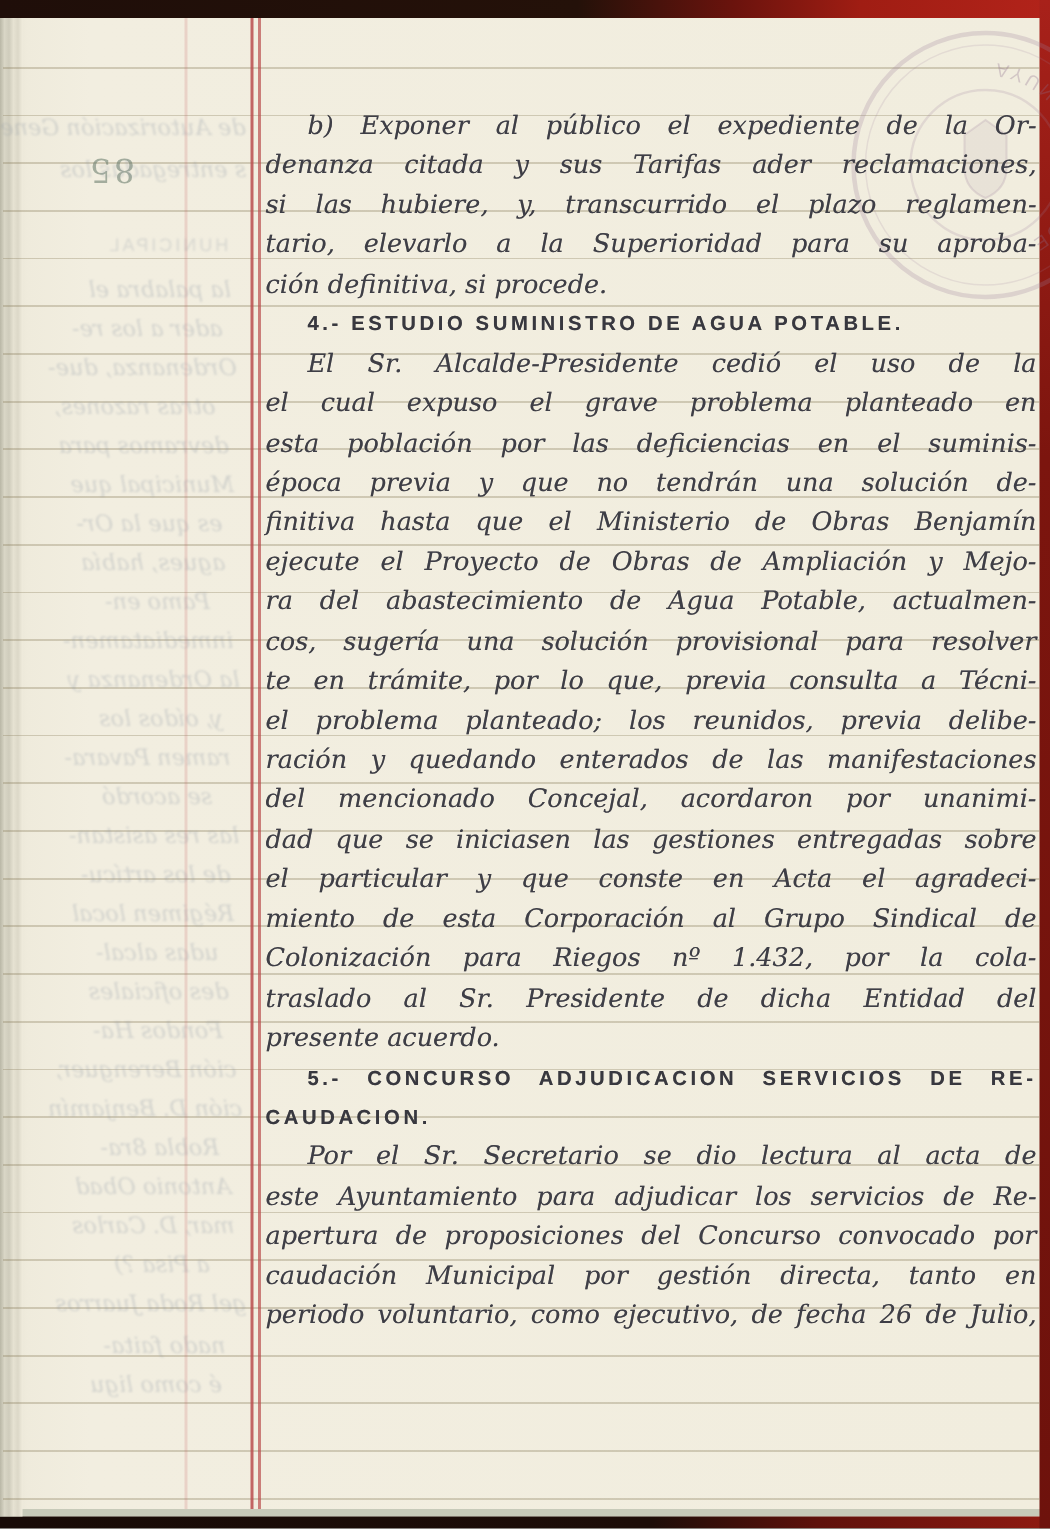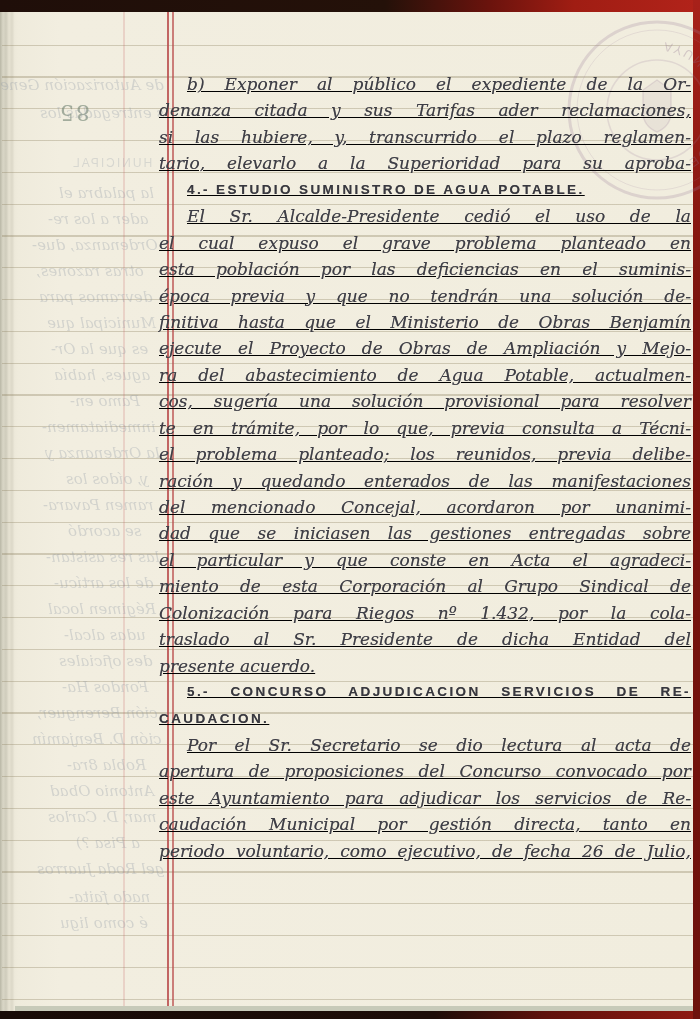--- a/index.html
+++ b/index.html
@@ -36,21 +36,21 @@
   .page-num-ghost{position:absolute;left:58px;top:100px;font-size:22px;
     color:rgba(110,128,112,0.60);transform:rotate(180deg);
     font-family:"DejaVu Serif",serif;letter-spacing:2px;}
   
   .ghost{position:absolute;transform:scaleX(-1);color:#8d97a4;opacity:0.30;
     font-family:"DejaVu Serif",serif;font-style:italic;font-size:15px;
     filter:blur(0.55px);white-space:nowrap;}
   .ghost.caps{font-style:normal;font-family:"Liberation Sans",sans-serif;
     font-size:12px;letter-spacing:2px;opacity:0.26;}
   
-  .textblock{position:absolute;left:159px;right:9px;top:71px;text-decoration:underline;}
+  .textblock{position:absolute;left:177px;right:9px;top:71px;}
   .line{
     height:26.45px;line-height:26.45px;font-size:17px;
     font-family:"DejaVu Serif",serif;font-style:italic;color:#3e3e46;
     text-align:justify;text-align-last:justify;white-space:nowrap;
     text-shadow:0 0 0.4px rgba(62,62,70,0.55);
   }
   .line.end{text-align-last:left;}
   .line.indent{text-indent:28px;}
   .line.heading{
     font-family:"Liberation Sans",sans-serif;font-style:normal;
@@ -120,20 +120,21 @@
       <div class="ghost" style="top: 860px; right: 536px;">gel Roda Juarros</div>
       <div class="ghost" style="top: 888px; right: 550px;">nado faita-</div>
       <div class="ghost" style="top: 914px; right: 552px;">é como ligu</div>
     </div>
 
   <div class="textblock" id="textblock">
       <div class="line indent">b) Exponer al público el expediente de la Or-</div>
       <div class="line">denanza citada y sus Tarifas ader reclamaciones,</div>
       <div class="line">si las hubiere, y, transcurrido el plazo reglamen-</div>
       <div class="line">tario, elevarlo a la Superioridad para su aproba-</div>
+      <div class="line end">ción definitiva, si procede.</div>
       <div class="line heading indent end">4.- ESTUDIO SUMINISTRO DE AGUA POTABLE.</div>
       <div class="line indent">El Sr. Alcalde-Presidente cedió el uso de la</div>
       <div class="line">el cual expuso el grave problema planteado en</div>
       <div class="line">esta población por las deficiencias en el suminis-</div>
       <div class="line">época previa y que no tendrán una solución de-</div>
       <div class="line">finitiva hasta que el Ministerio de Obras Benjamín</div>
       <div class="line">ejecute el Proyecto de Obras de Ampliación y Mejo-</div>
       <div class="line">ra del abastecimiento de Agua Potable, actualmen-</div>
       <div class="line">cos, sugería una solución provisional para resolver</div>
       <div class="line">te en trámite, por lo que, previa consulta a Técni-</div>
@@ -142,19 +143,19 @@
       <div class="line">del mencionado Concejal, acordaron por unanimi-</div>
       <div class="line">dad que se iniciasen las gestiones entregadas sobre</div>
       <div class="line">el particular y que conste en Acta el agradeci-</div>
       <div class="line">miento de esta Corporación al Grupo Sindical de</div>
       <div class="line">Colonización para Riegos nº 1.432, por la cola-</div>
       <div class="line">traslado al Sr. Presidente de dicha Entidad del</div>
       <div class="line end">presente acuerdo.</div>
       <div class="line heading indent">5.- CONCURSO ADJUDICACION SERVICIOS DE RE-</div>
       <div class="line heading end">CAUDACION.</div>
       <div class="line indent">Por el Sr. Secretario se dio lectura al acta de</div>
+      <div class="line">este Ayuntamiento para adjudicar los servicios de Re-</div>
       <div class="line">apertura de proposiciones del Concurso convocado por</div>
-      <div class="line">este Ayuntamiento para adjudicar los servicios de Re-</div>
       <div class="line">caudación Municipal por gestión directa, tanto en</div>
       <div class="line">periodo voluntario, como ejecutivo, de fecha 26 de Julio,</div>
     </div>
 
 </div>
 
 </body></html>

